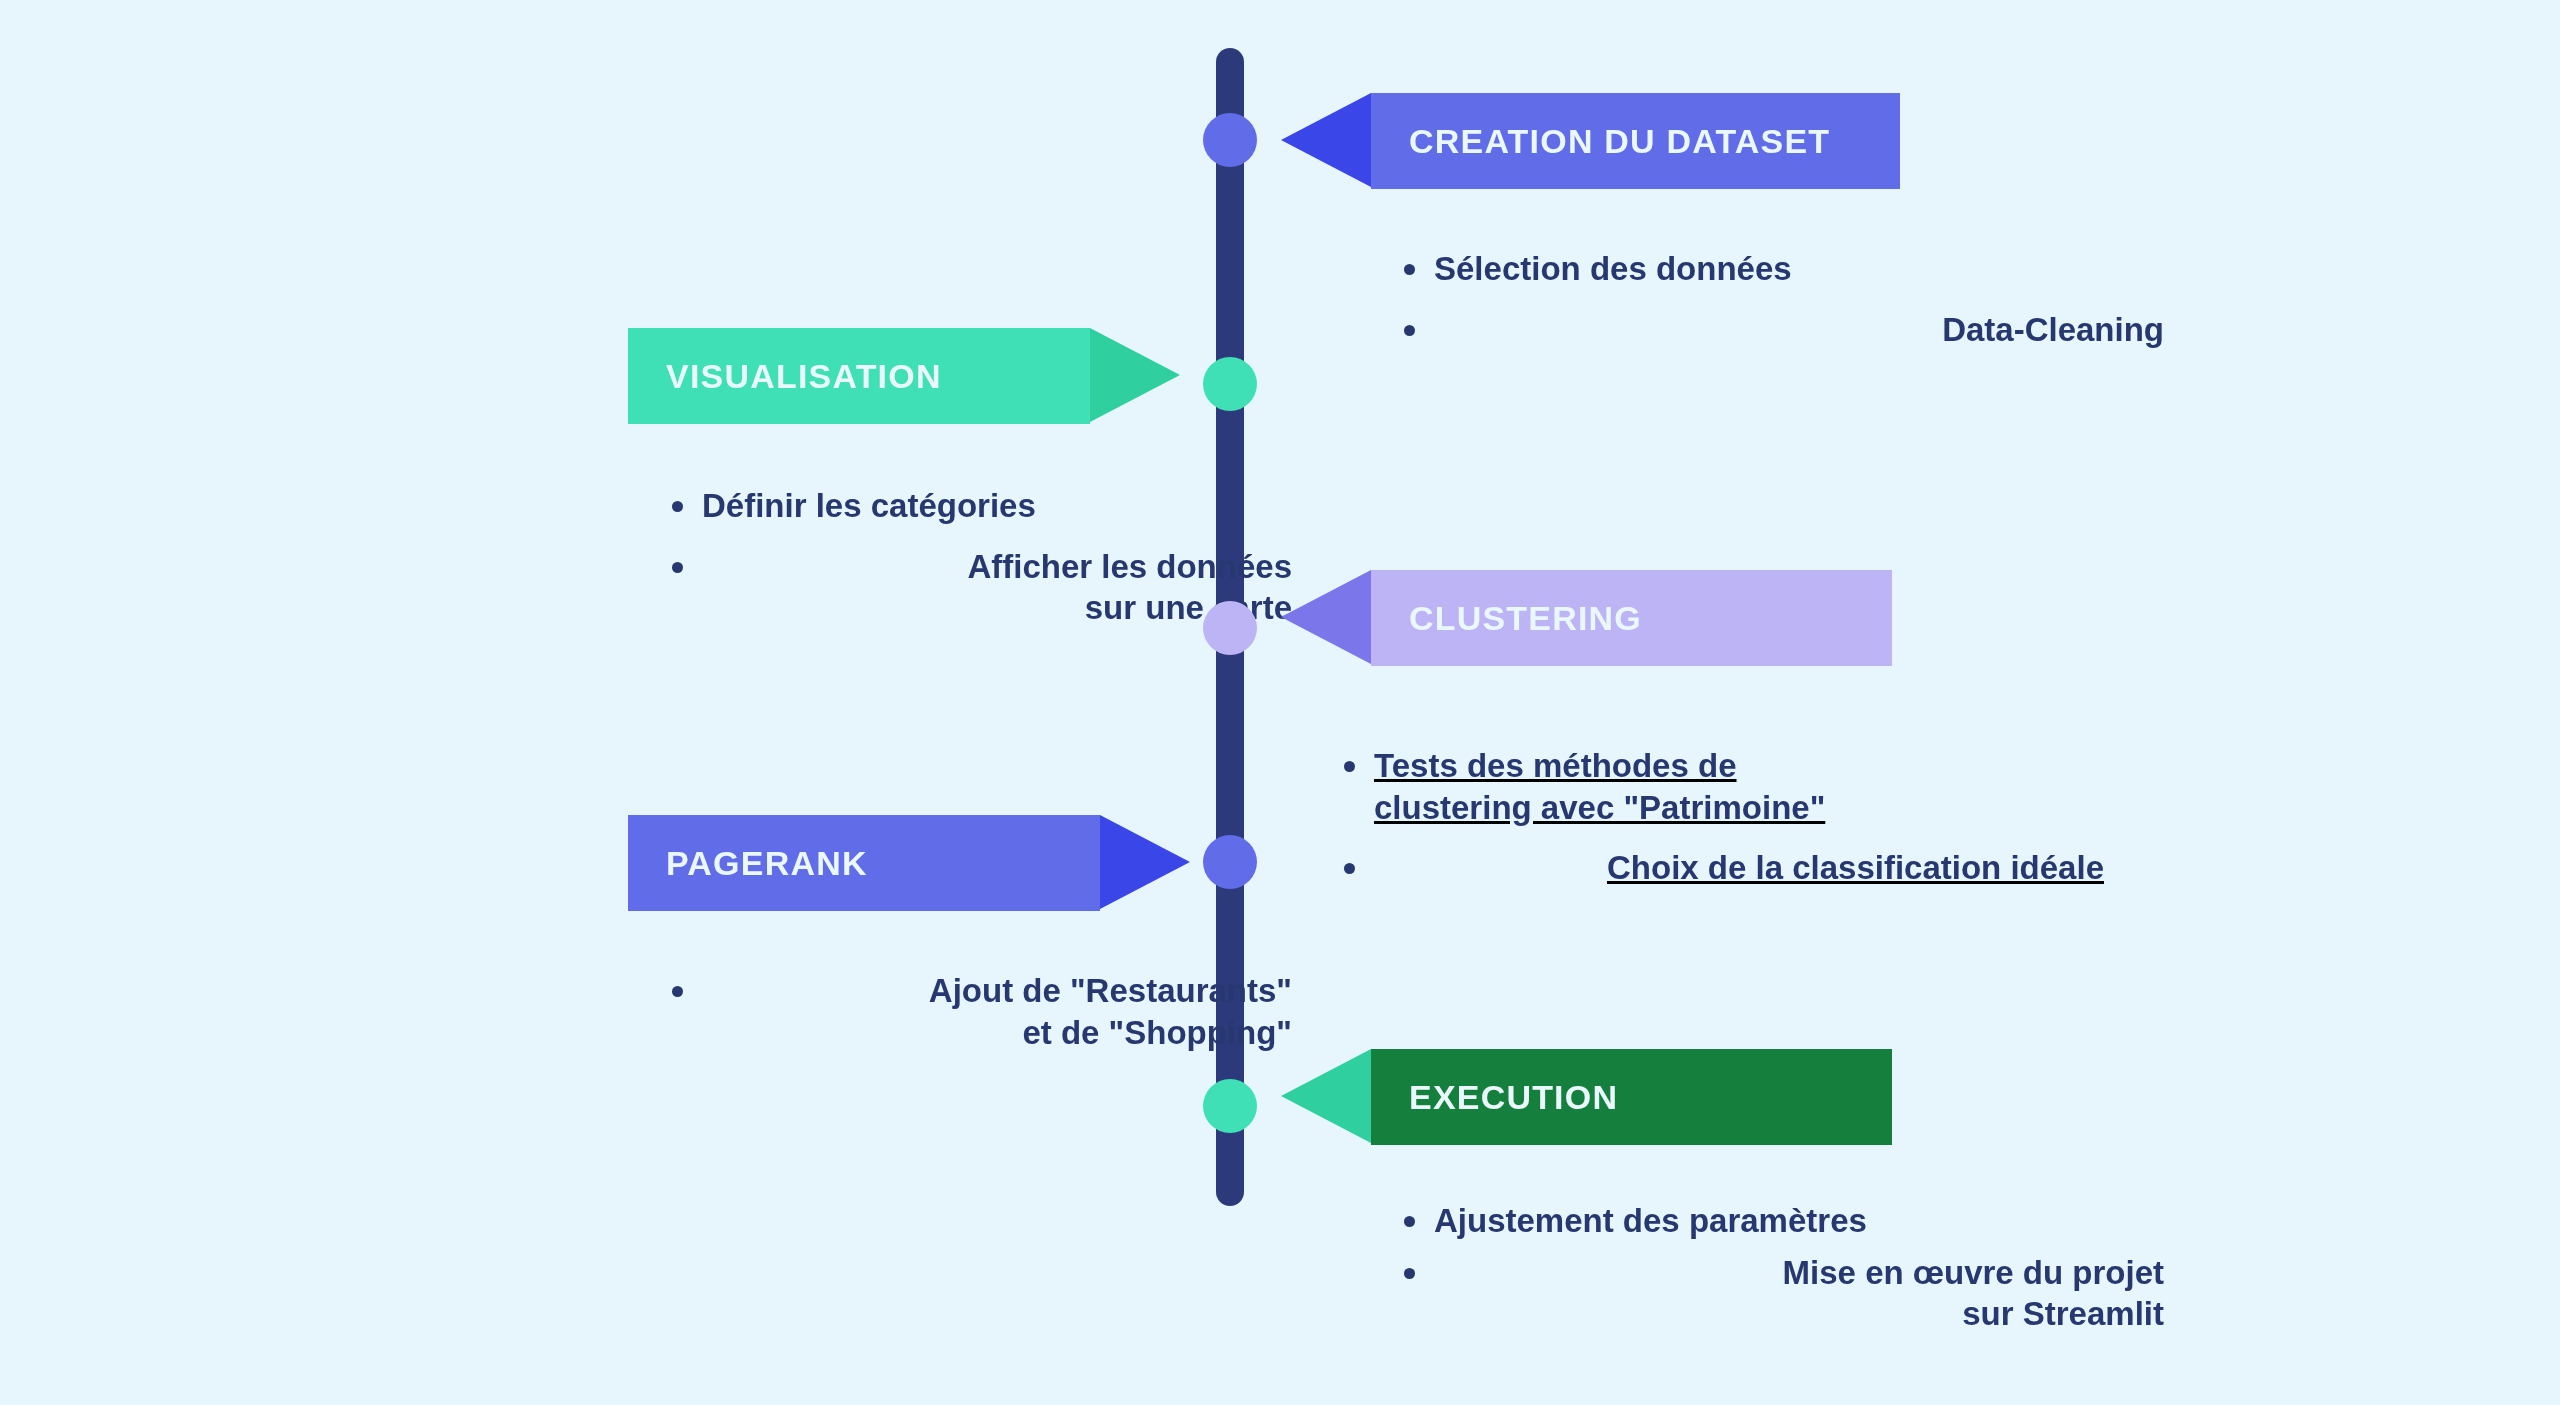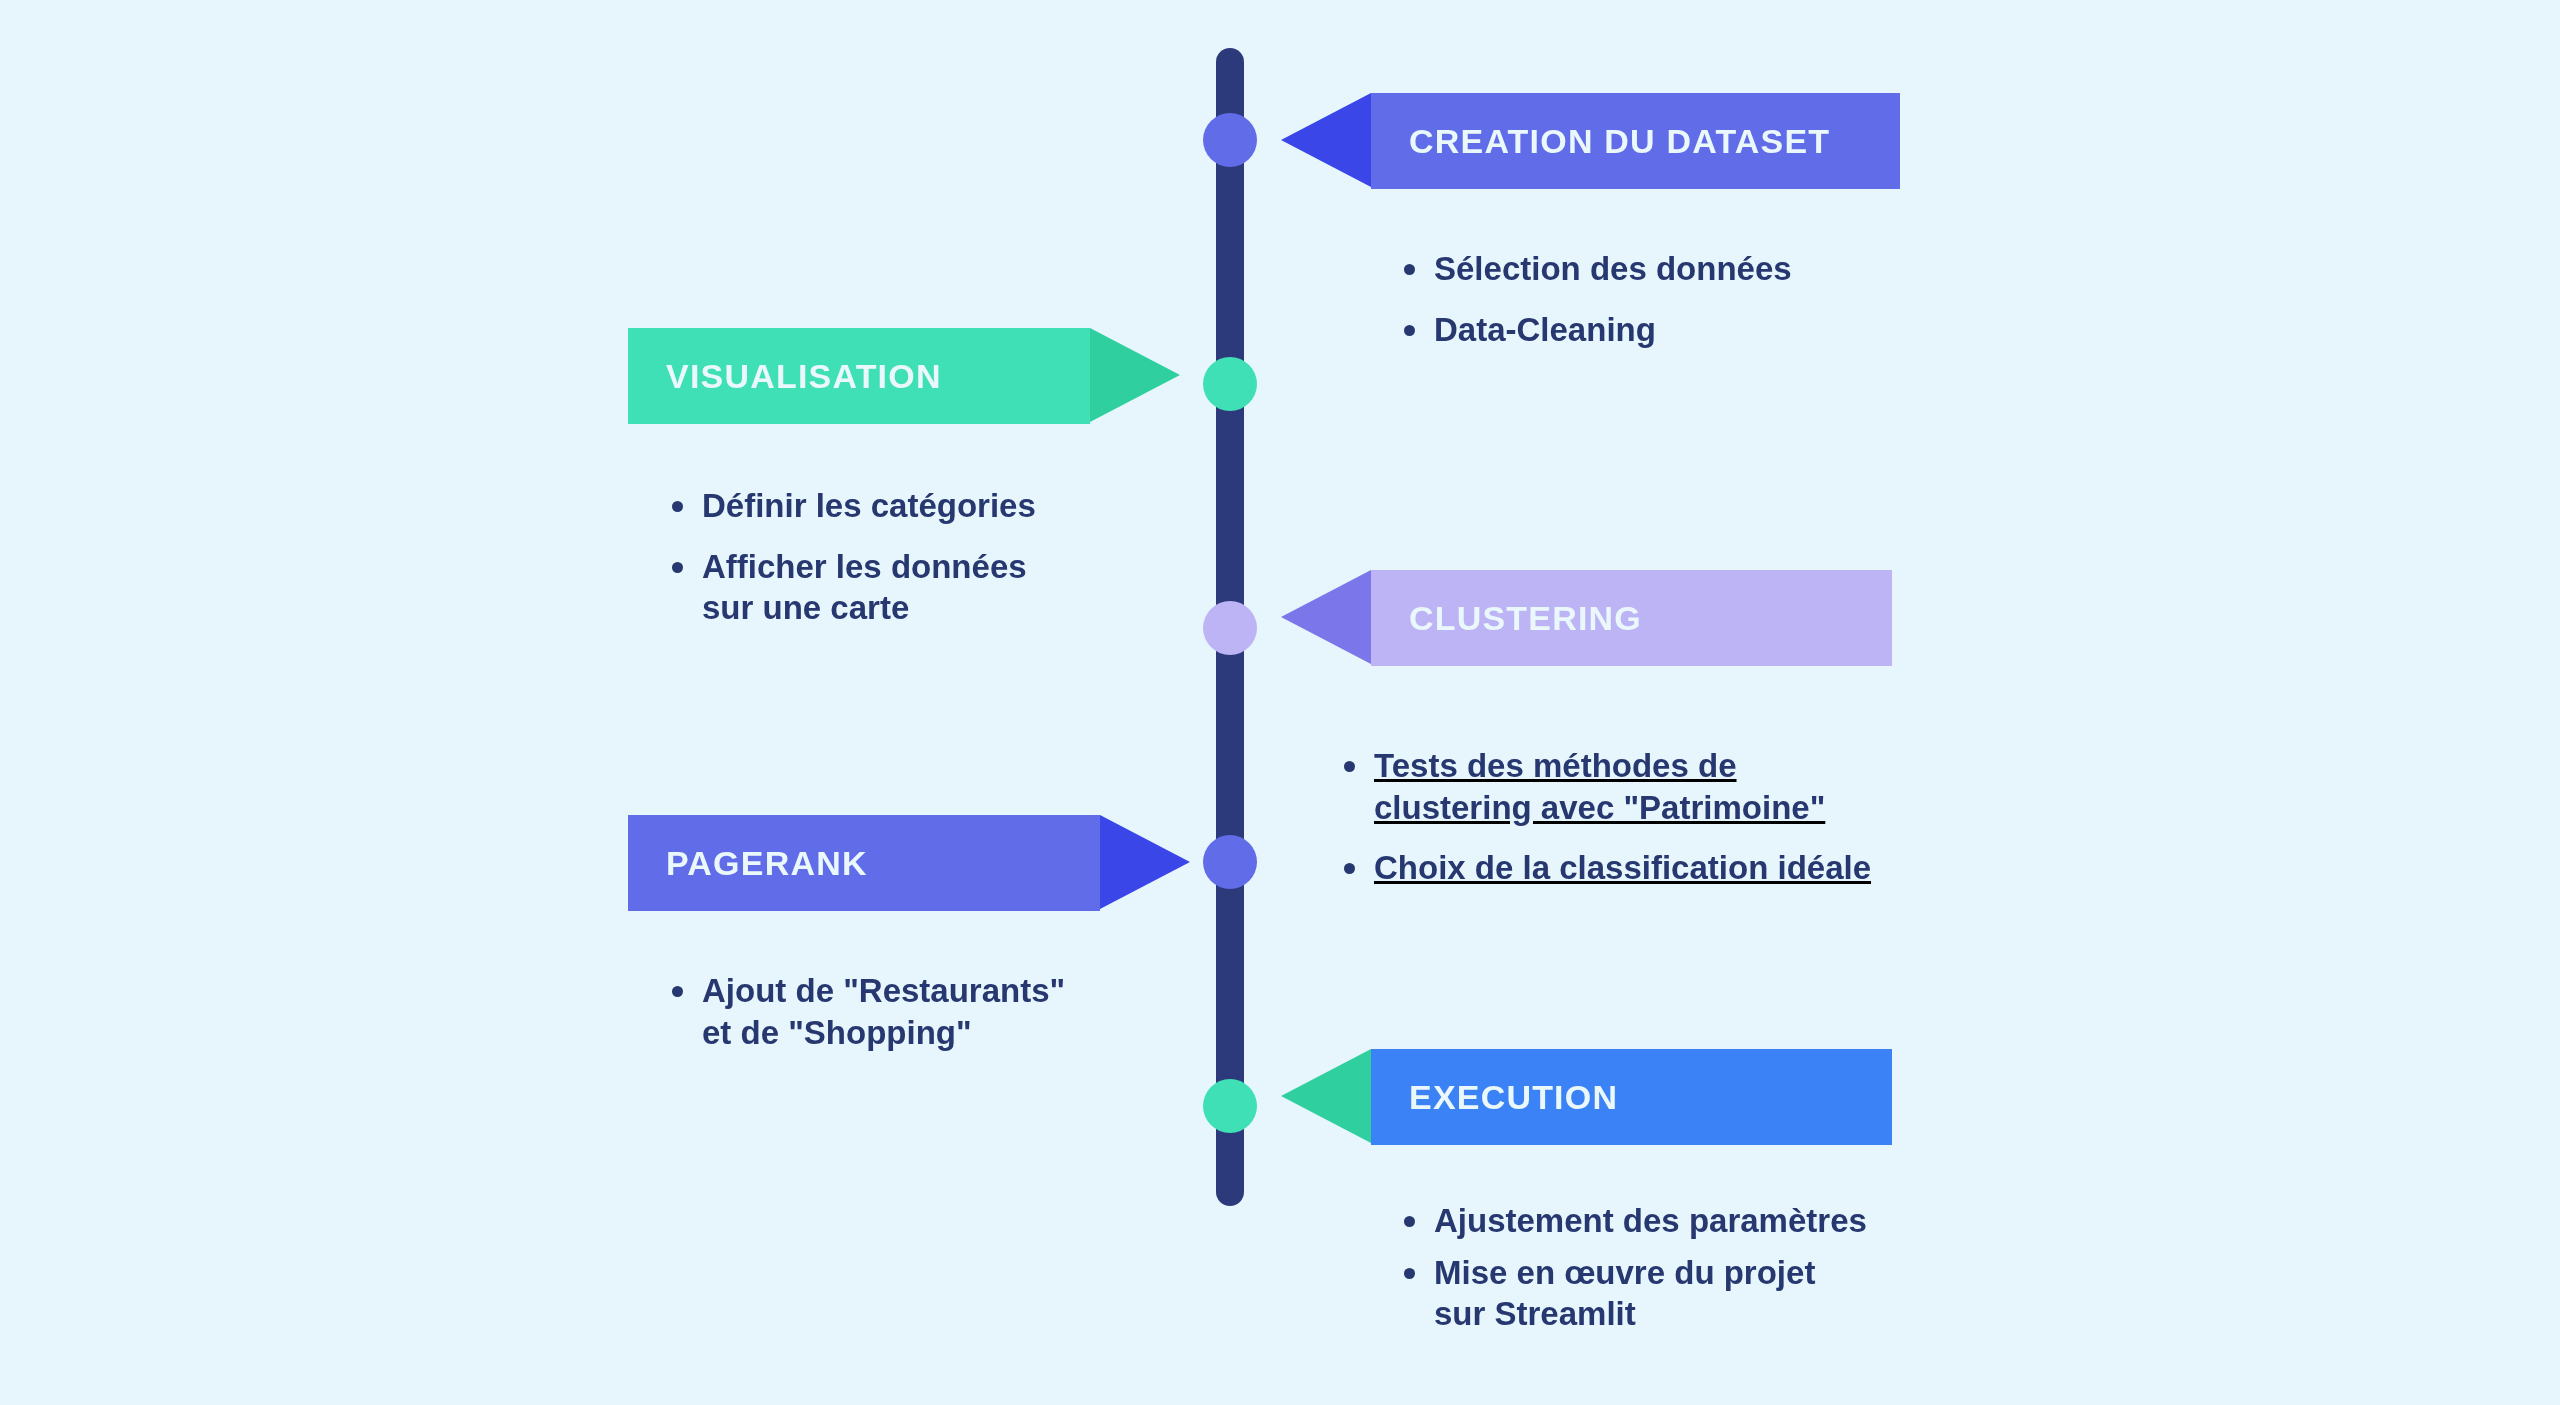--- a/index.html
+++ b/index.html
@@ -106,20 +106,21 @@
     position: relative;
     padding-left: 30px;
     color: #27376f;
     font-size: 33px;
     font-weight: bold;
     line-height: 1.26;
     margin-bottom: 19px;
   }
   .bullets li:last-child {
     margin-bottom: 0;
+    text-align: right;
   }
   .bullets li::before {
     content: "";
     position: absolute;
     left: 0;
     top: 16px;
     width: 11px;
     height: 11px;
     border-radius: 50%;
     background: #27376f;
@@ -180,21 +181,21 @@
     </div>
   </div>
   <div class="node" style="top: 835px; background: rgb(96, 108, 232);"></div>
   <ul class="bullets tight" style="left:672px; top:970px; width:620px;">
     <li style="white-space: pre-line; color: rgb(39, 55, 111);">Ajout de "Restaurants"
 et de "Shopping"</li>
   </ul>
 
   <div class="banner right" style="left:1281px; top:1049px; width:611px;">
     <div class="head" style="border-right: 90px solid rgb(47, 207, 159);"></div>
-    <div class="body" style="background: #3b82f6;">
+    <div class="body" style="background: #15803d;">
       <span class="label">EXECUTION</span>
     </div>
   </div>
   <div class="node" style="top: 1079px; background: rgb(63, 224, 181);"></div>
   <ul class="bullets tight" style="left:1404px; top:1200px; width:760px;">
     <li style="color: rgb(39, 55, 111);">Ajustement des paramètres</li>
     <li style="white-space: pre-line; color: rgb(39, 55, 111);">Mise en œuvre du projet
 sur Streamlit</li>
   </ul>
 

